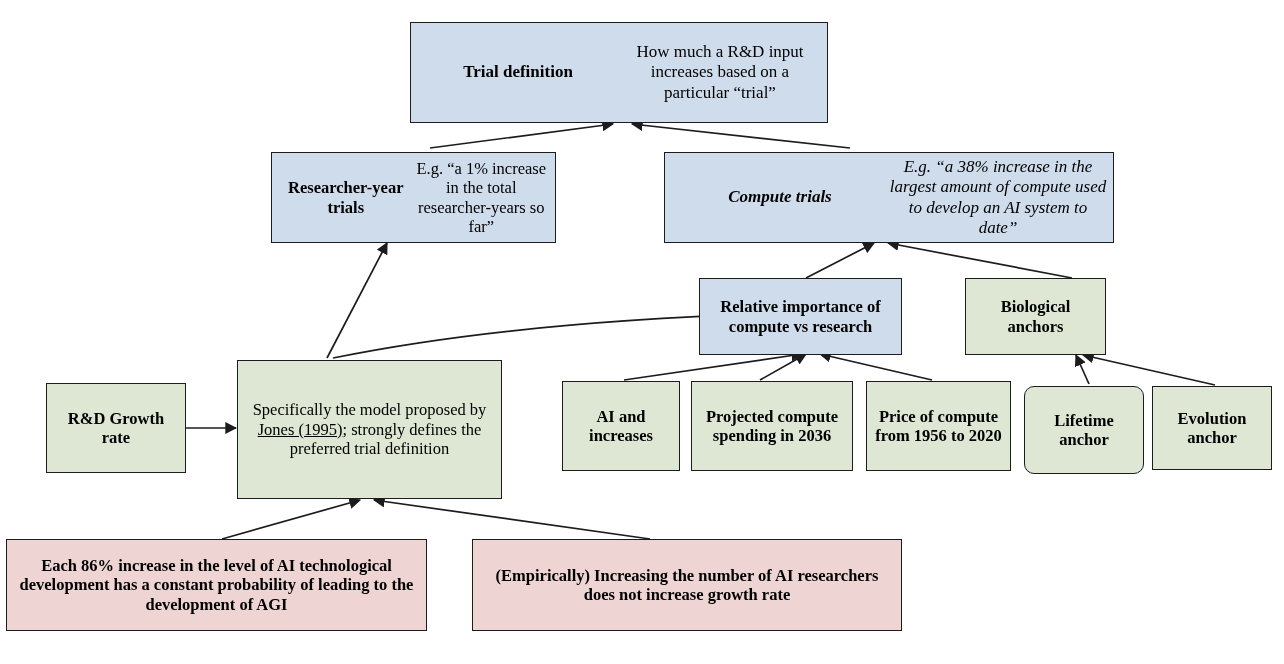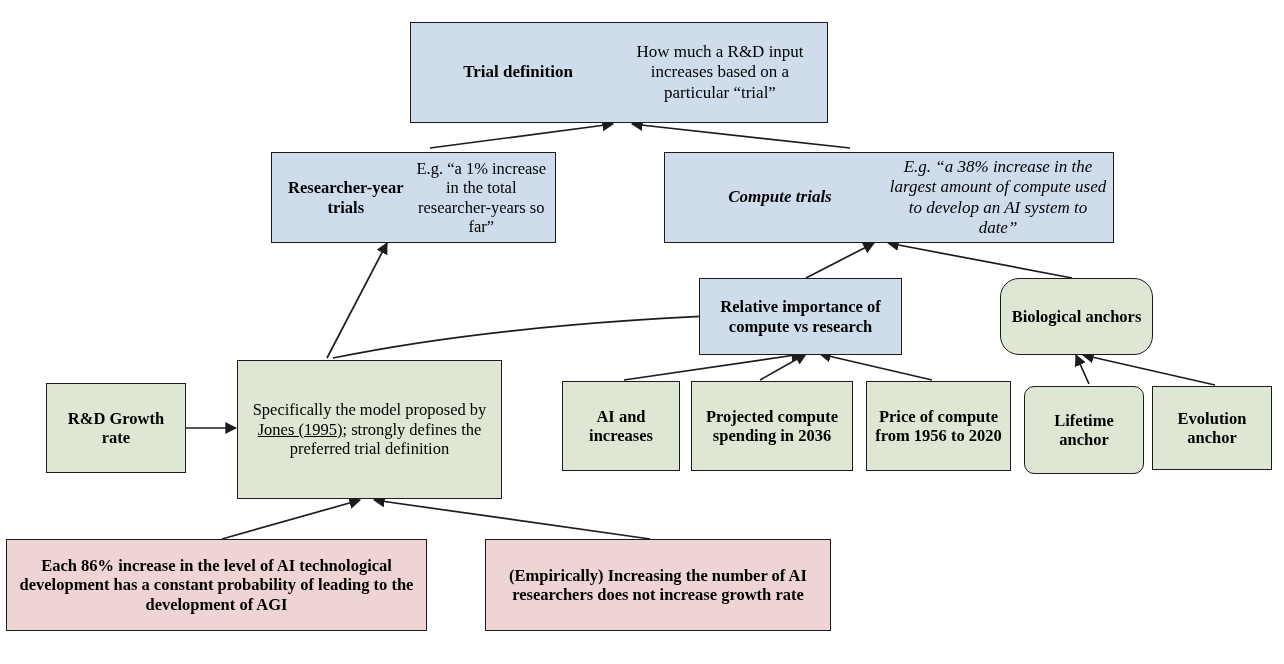--- a/index.html
+++ b/index.html
@@ -119,21 +119,21 @@
 
   <div class="node fill-blue t-17" style="left:664px; top:152px; width:450px; height:91px;font-style:italic;">
     <span class="title">Compute trials</span>
     <span class="body">E.g. “a 38% increase in the largest amount of compute used to develop an AI system to date”</span>
   </div>
 
   <div class="node fill-blue t-16" style="left:699px; top:278px; width:203px; height:77px;">
     <span class="title">Relative importance of compute vs research</span>
   </div>
 
-  <div class="node fill-green t-16" style="left:1000px; top:278px; width:153px; height:77px;border-radius:19px;">
+  <div class="node fill-green t-16" style="left:965px; top:278px; width:141px; height:77px;">
     <span class="title">Biological anchors</span>
   </div>
 
   <div class="node fill-green t-16" style="left:46px; top:383px; width:140px; height:90px;">
     <span class="title">R&amp;D Growth rate</span>
   </div>
 
   <div class="node fill-green t-16" style="left:237px; top:360px; width:265px; height:139px;">
     <span class="body"><span>Specifically the model proposed by </span><span class="link-text">Jones (1995)</span><span>; strongly defines the preferred trial definition</span></span>
   </div>
@@ -155,17 +155,17 @@
   </div>
 
   <div class="node fill-green t-16" style="left:1152px; top:386px; width:120px; height:84px;">
     <span class="title">Evolution anchor</span>
   </div>
 
   <div class="node fill-pink t-16" style="left:6px; top:539px; width:421px; height:92px;">
     <span class="title">Each 86% increase in the level of AI technological development has a constant probability of leading to the development of AGI</span>
   </div>
 
-  <div class="node fill-pink t-16" style="left:472px; top:539px; width:346px; height:92px;margin-left:13px;">
+  <div class="node fill-pink t-16" style="left:472px; top:539px; width:430px; height:92px;">
     <span class="title">(Empirically) Increasing the number of AI researchers does not increase growth rate</span>
   </div>
 
 </div>
 
 </body></html>

